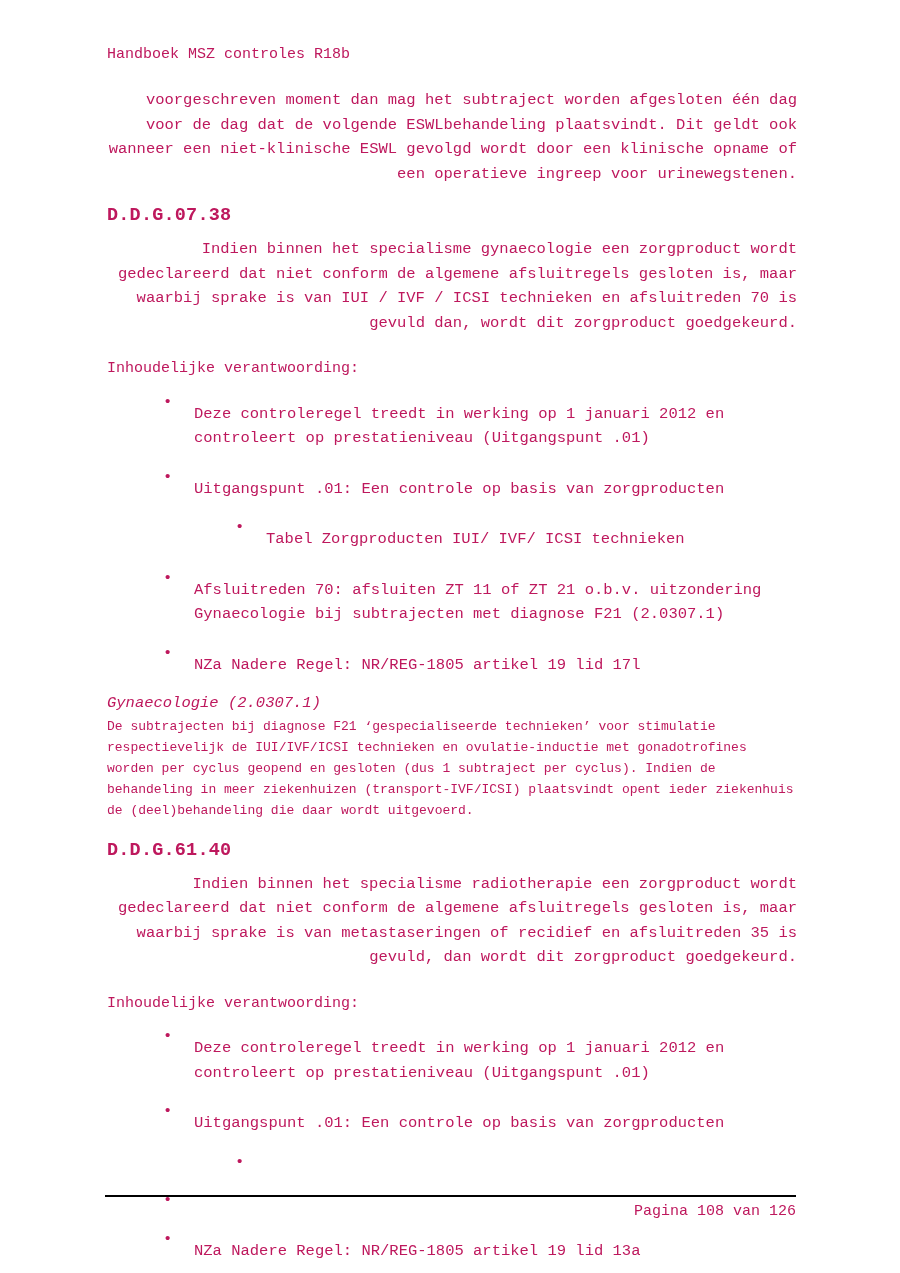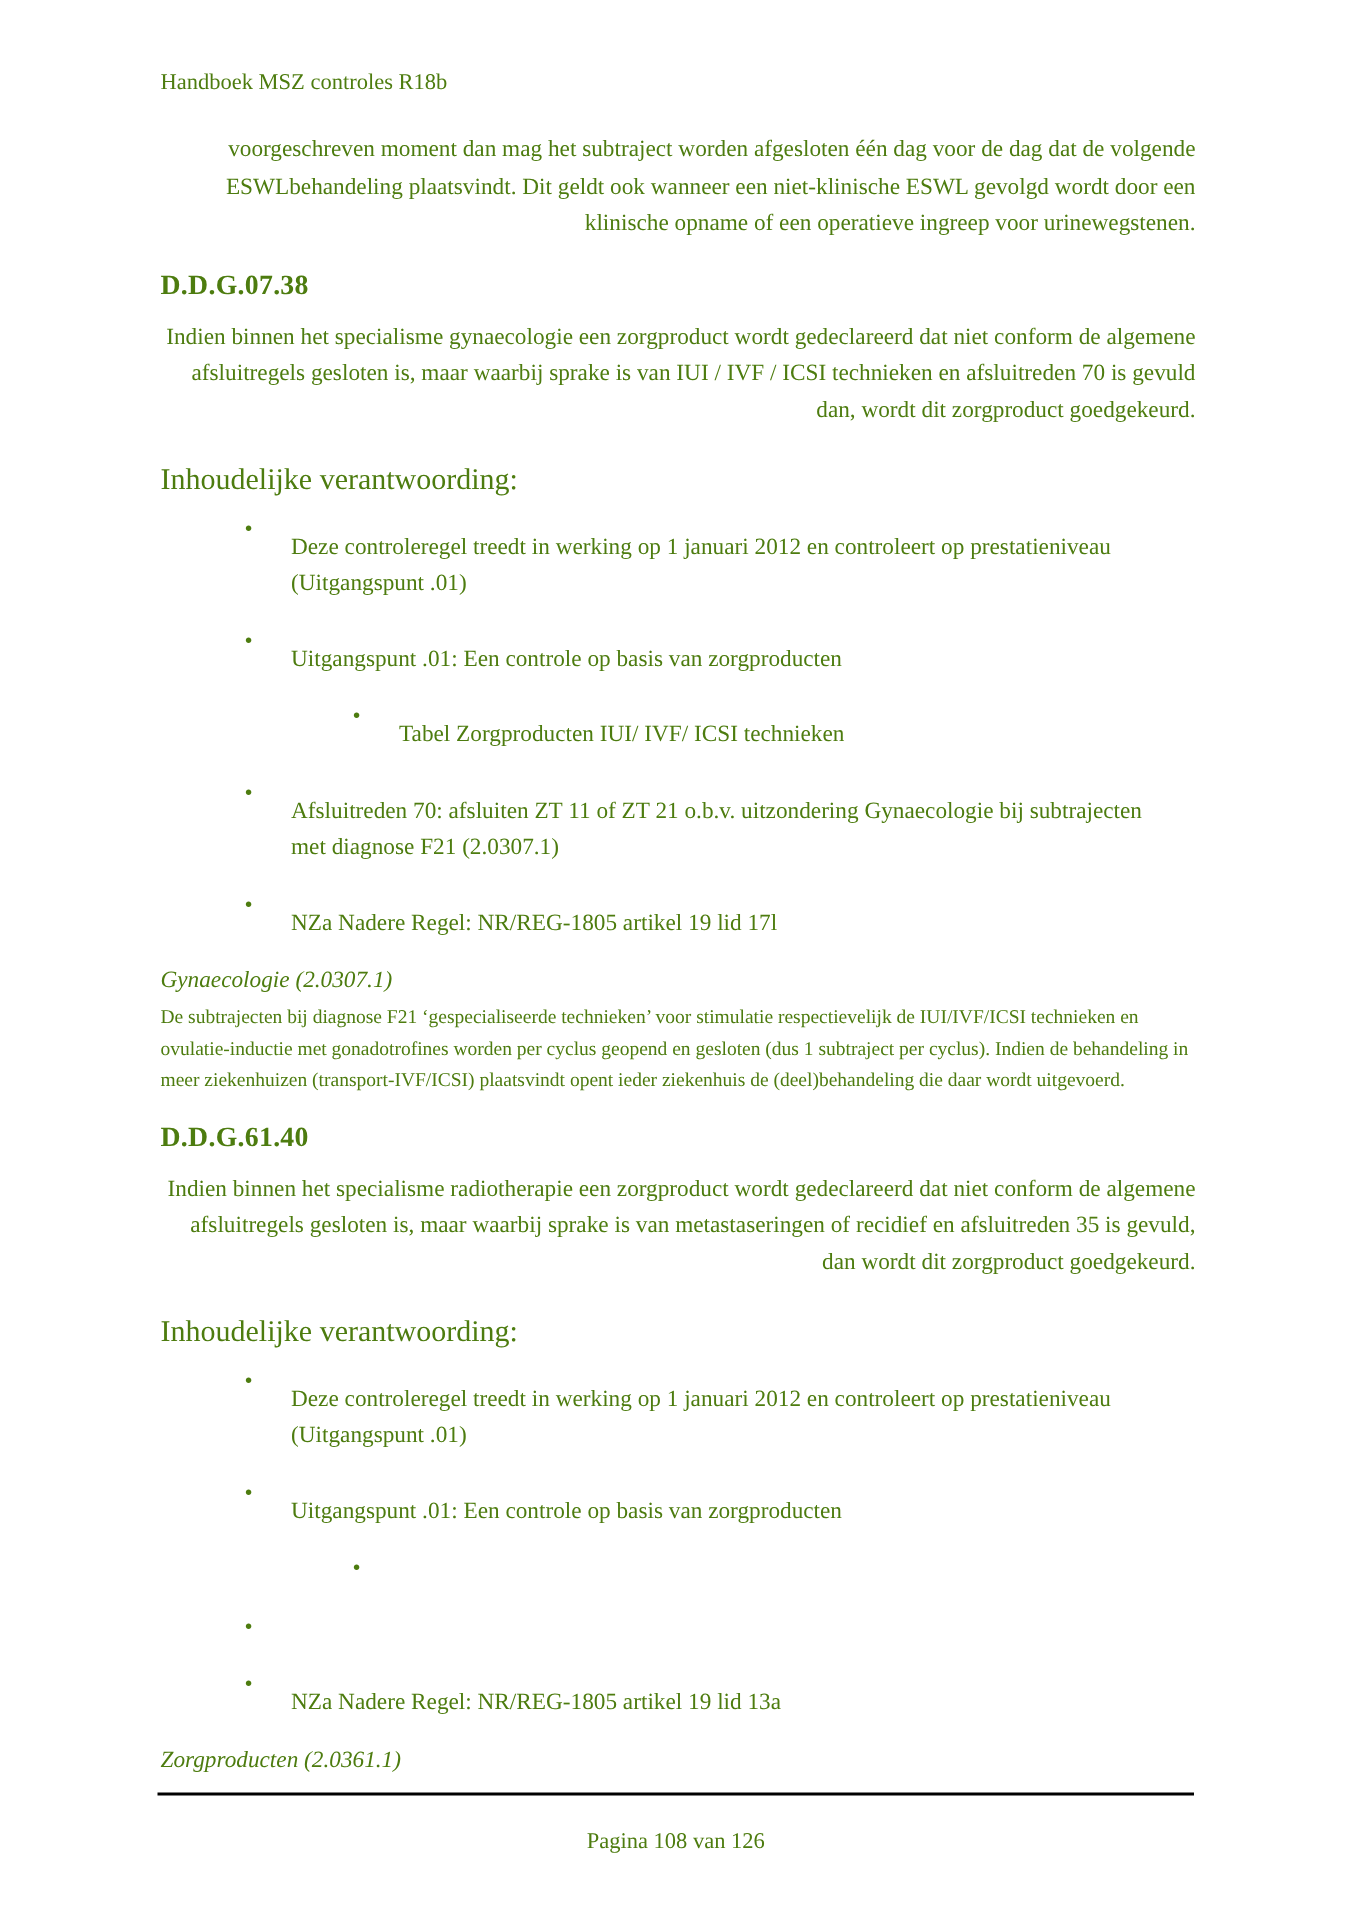--- a/index.html
+++ b/index.html
@@ -1,22 +1,22 @@
 <!DOCTYPE html>
 <html><head>
 <meta charset="utf-8">
 <style>
   html, body { margin: 0; padding: 0; background: #ffffff; }
   .page {
     position: relative;
     width: 900px;
     height: 1273px;
     background: #ffffff;
-    font-family: Liberation Serif, serif;
-    color: #4d7c0f;
+    font-family: Liberation Mono, monospace;
+    color: #be185d;
     overflow: hidden;
   }
   .content {
     position: absolute;
     left: 107px;
     top: 45px;
     width: 690px;
   }
   .doc-header {
     font-size: 15px;
@@ -30,21 +30,21 @@
     text-align: right;
   }
   .section-heading {
     font-size: 18.5px;
     font-weight: bold;
     line-height: 25px;
     margin: 17px 0 9px 0;
     letter-spacing: 0.2px;
   }
   .list-intro {
-    font-size: 20px;
+    font-size: 15px;
     line-height: 24.5px;
     margin: 22px 0 0 0;
   }
   .bullet {
     display: flex;
     align-items: flex-start;
     font-size: 15.5px;
     line-height: 24.5px;
     margin-top: 14px;
   }
@@ -72,21 +72,22 @@
     position: absolute;
     left: 105px;
     right: 104px;
     top: 1195px;
     border-top: 2px solid #000000;
     text-align: center;
   }
   .footer-text {
     font-size: 15px;
     line-height: 20px;
-    padding-top: 21px;
+    padding-top: 5px;
+    text-align: right;
   }
 </style>
 </head>
 <body>
 
 <div class="page">
   <div class="content">
 
     <div class="doc-header">Handboek MSZ controles R18b</div>
 

